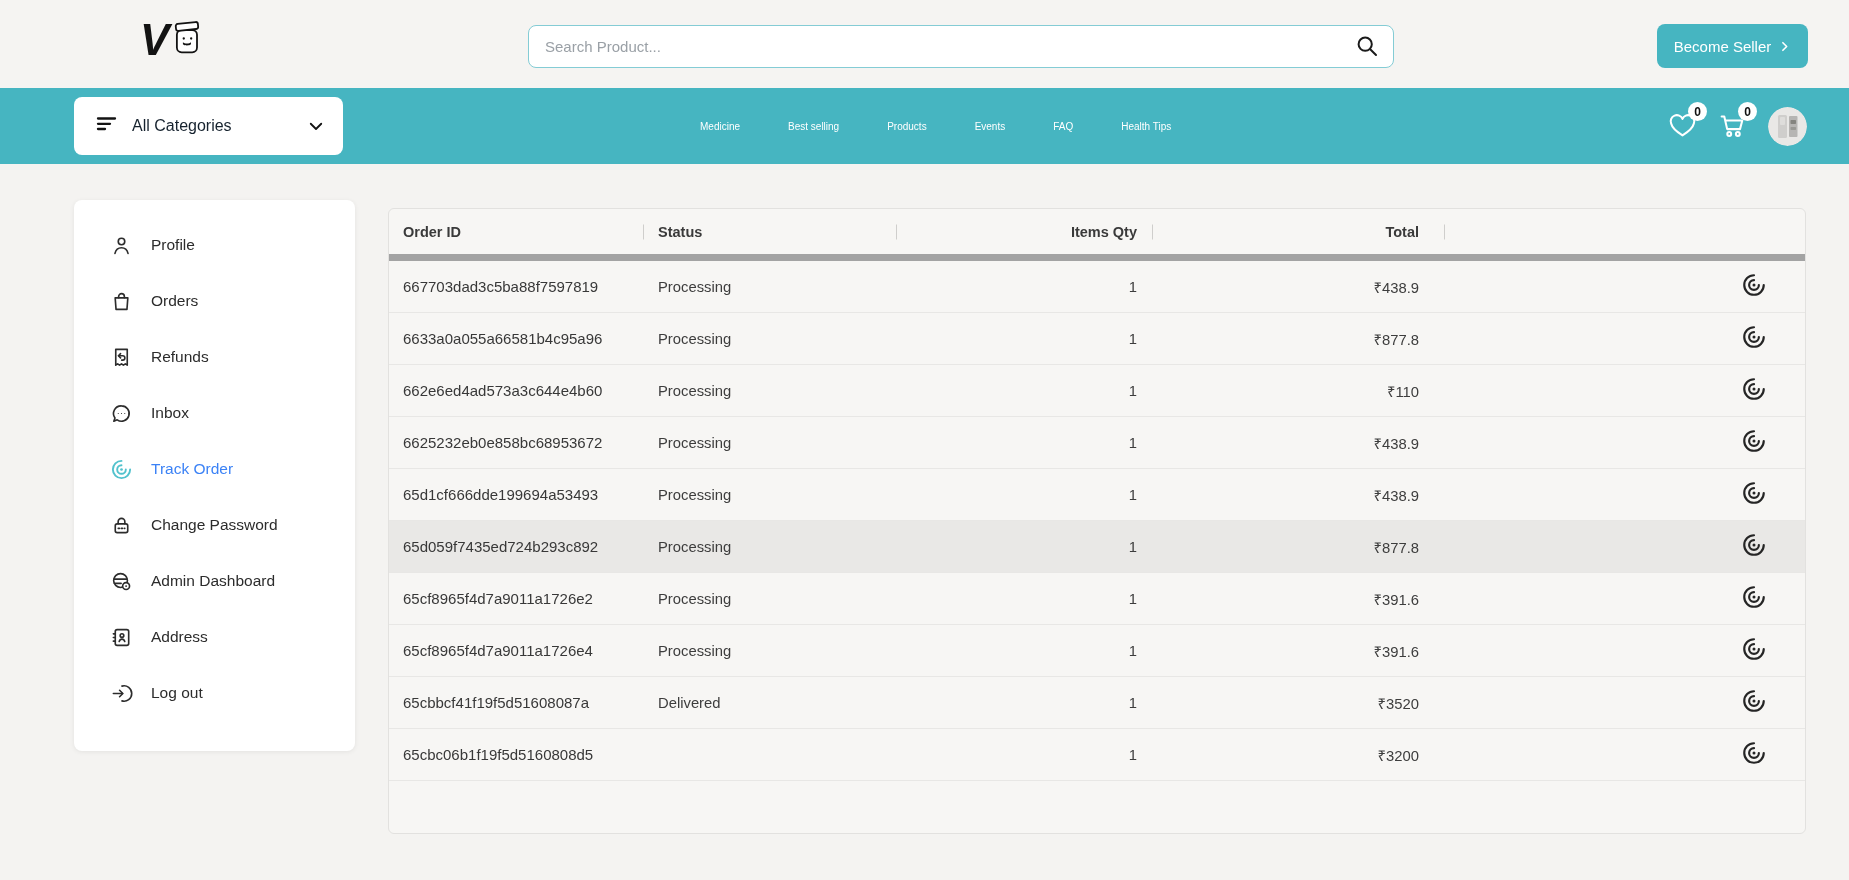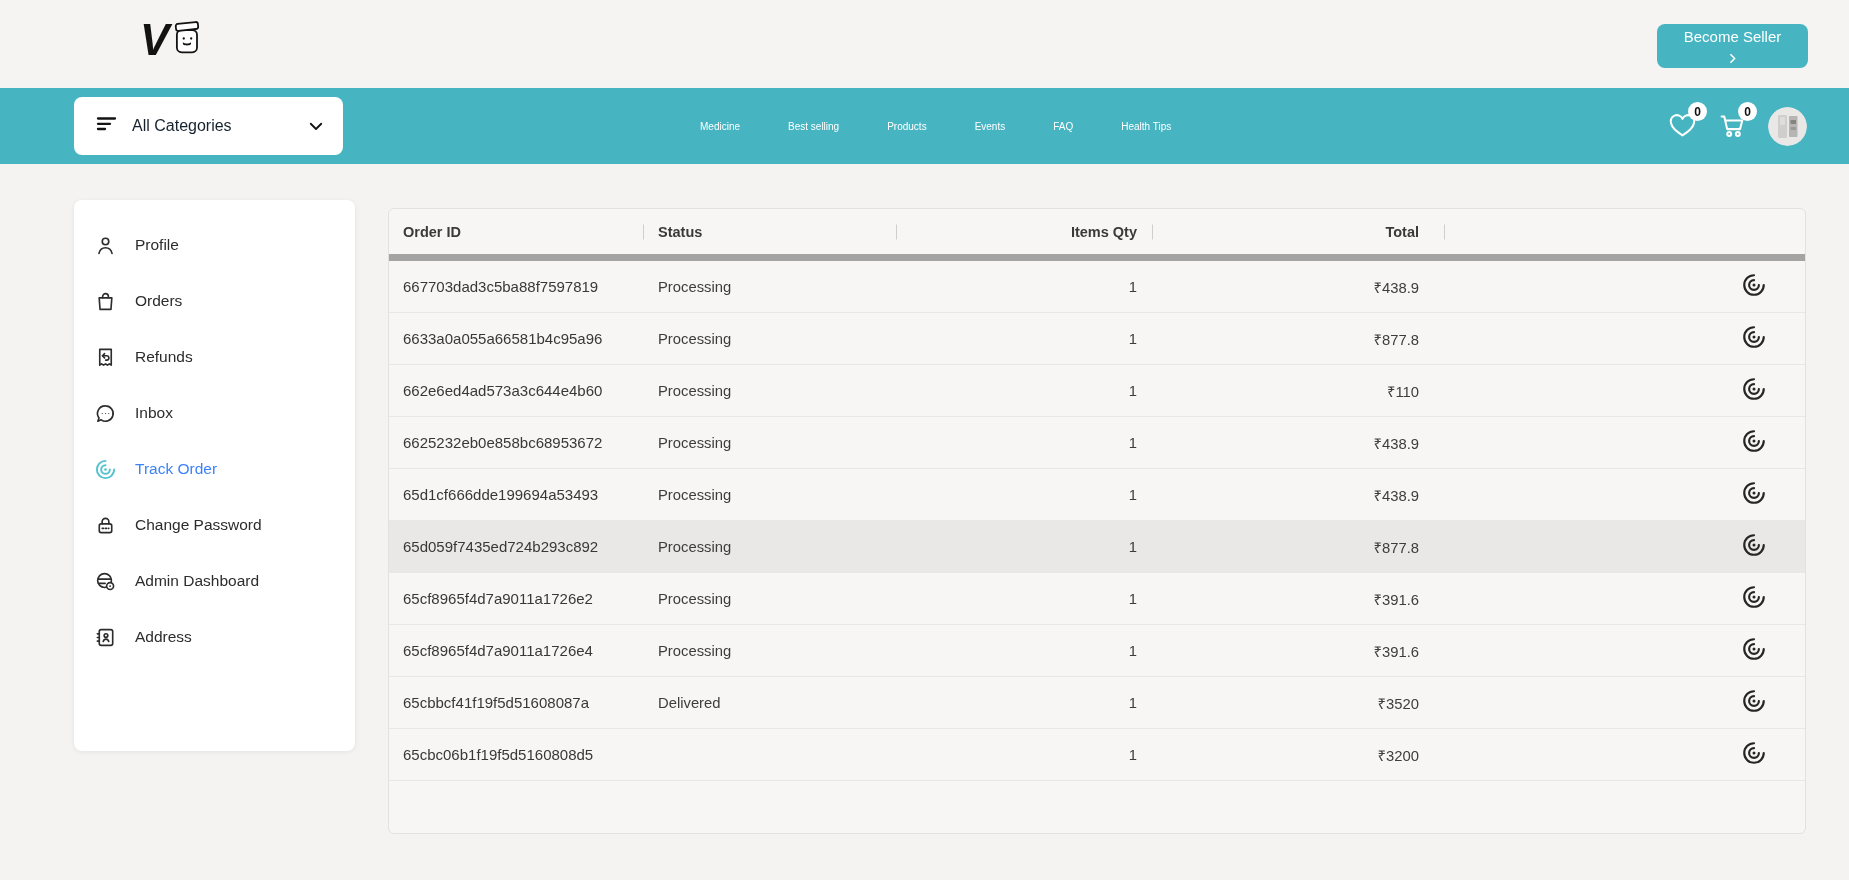--- a/index.html
+++ b/index.html
@@ -22,21 +22,21 @@
     background:#ffffff; padding:0 58px 0 16px;
     font-size:15px; color:#333; outline:none;
     font-family:"Liberation Sans", sans-serif;
   }
   .search-input::placeholder { color:#9aa0a6; }
   .search-btn { position:absolute; right:14px; top:9px; width:26px; height:26px; background:none; border:none; cursor:pointer; }
   .become-seller {
     position:absolute; left:1657px; top:24px; width:151px; height:44px;
     background:#46b5c1; border:none; border-radius:8px;
     color:#fff; font-size:15px; font-family:"Liberation Sans", sans-serif;
-    display:flex; align-items:center; justify-content:center; gap:7px; cursor:pointer;flex-direction:column;
+    display:flex; align-items:center; justify-content:center; gap:7px; cursor:pointer;
   }
   
   .navbar { position:absolute; top:88px; left:0; width:1849px; height:76px; background:#46b5c1; }
   .categories {
     position:absolute; left:74px; top:9px; width:269px; height:58px;
     background:#fff; border-radius:8px;
     display:flex; align-items:center; padding:0 18px 0 22px; cursor:pointer;
   }
   .categories-label { margin-left:14px; flex:1; font-size:16px; color:#16222e; }
   .nav-links { position:absolute; left:700px; top:0; height:76px; display:flex; align-items:center; gap:48px; }
@@ -52,21 +52,21 @@
   .avatar { width:39px; height:39px; border-radius:50%; overflow:hidden; cursor:pointer; }
   
   .sidebar {
     position:absolute; left:74px; top:200px; width:281px; height:551px;
     background:#ffffff; border-radius:8px;
     box-shadow:0 1px 5px rgba(0,0,0,0.07);
     padding-top:17px;
   }
   .side-item {
     height:56px; display:flex; align-items:center;
-    padding-left:20px; gap:18px; cursor:pointer;
+    padding-left:36px; gap:18px; cursor:pointer;
     color:#2c2c2c; font-size:15.5px;
   }
   .side-item .s-icon { width:23px; height:23px; color:#2c2c2c; display:flex; }
   .side-item.active { color:#3b82f6; }
   .side-item.active .s-icon { color:#52c2cd; }
   
   .table-card {
     position:absolute; left:388px; top:208px; width:1418px; height:626px;
     background:#f7f6f4; border:1px solid #e2e1df; border-radius:6px;
     overflow:hidden;
@@ -100,20 +100,29 @@
       <svg width="32" height="36" viewBox="0 0 30 34" fill="none" stroke="#131313" stroke-width="1.7">
         <rect x="4.5" y="9.5" width="19" height="21" rx="4.5" fill="#fff"></rect>
         <rect x="3.5" y="2.8" width="21" height="6.6" rx="2" fill="#fff" transform="rotate(-6 14 6)"></rect>
         <circle cx="11" cy="17.5" r="1.1" fill="#131313" stroke="none"></circle>
         <circle cx="18" cy="17.5" r="1.1" fill="#131313" stroke="none"></circle>
         <path d="M10.2 21c1.5 1.7 6.1 1.7 7.6 0v2c-1.5 1.5-6.1 1.5-7.6 0z" fill="#131313" stroke="none"></path>
       </svg>
     </span>
   </div>
 
+  <div class="search-wrap">
+    <input class="search-input" type="text" value="" placeholder="Search Product..." style="">
+    <button class="search-btn">
+      <svg width="24" height="24" viewBox="0 0 24 24" fill="none" stroke="#1a1a1a" stroke-width="2" stroke-linecap="round">
+        <circle cx="10.2" cy="10.2" r="6.6"></circle>
+          <path d="M15.2 15.2 L21 21"></path>
+      </svg>
+    </button>
+  </div>
 
   <button class="become-seller">
     <span>Become Seller</span>
     <svg width="13" height="13" viewBox="0 0 24 24" fill="none" stroke="#fff" stroke-width="3" stroke-linecap="round" stroke-linejoin="round">
         <path d="M9 5l7 7-7 7"></path>
       </svg>
   </button>
 </div>
 
 <div class="navbar">
@@ -252,20 +261,30 @@
       <svg viewBox="0 0 24 24" fill="none" stroke="currentColor" stroke-width="1.7" stroke-linecap="round" stroke-linejoin="round">
         <rect x="5.5" y="3.8" width="14" height="16.4" rx="2"></rect>
         <path d="M3.5 8.2h2M3.5 12h2M3.5 15.8h2"></path>
         <circle cx="12.5" cy="10" r="1.9"></circle>
           <path d="M9.6 16.2c.5-1.7 1.6-2.5 2.9-2.5s2.4.8 2.9 2.5"></path>
       </svg>
     </span>
     <span>Address</span>
   </div>
 
+  <div class="side-item">
+    <span class="s-icon">
+      <svg viewBox="0 0 24 24" fill="none" stroke="currentColor" stroke-width="1.7" stroke-linecap="round" stroke-linejoin="round">
+        <path d="M12.5 4.3a8 8 0 1 1 0 15.4"></path>
+        <path d="M3.5 12h9.5"></path>
+          <path d="M10 8.6l3.4 3.4L10 15.4"></path>
+      </svg>
+    </span>
+    <span>Log out</span>
+  </div>
 </div>
 
 <div class="table-card">
   <div class="t-header">
     <div class="th c1">Order ID</div>
     <div class="th c2">Status</div>
     <div class="th c3">Items Qty</div>
     <div class="th c4">Total</div>
     <div class="c5"></div>
   </div>

